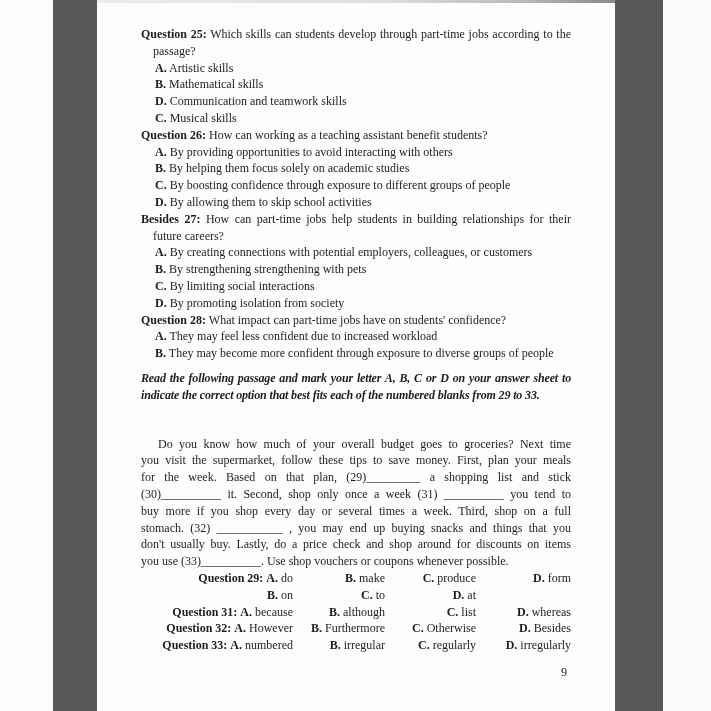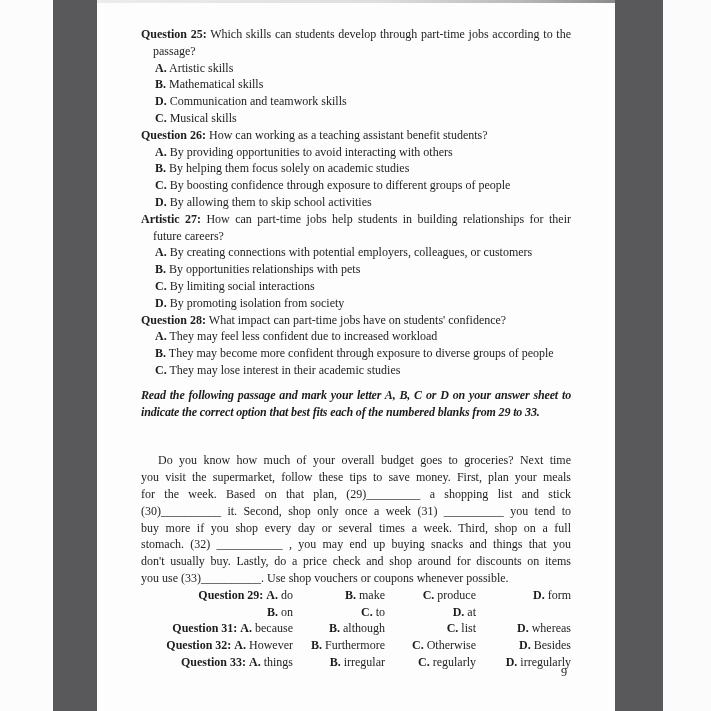--- a/index.html
+++ b/index.html
@@ -59,29 +59,28 @@
           <div class="q-para"><span class="q-label">Question 25:</span><span> Which skills can students develop through part-time jobs according to the passage?</span></div>
           <div class="opt"><span class="opt-letter">A.</span><span> Artistic skills</span></div>
           <div class="opt"><span class="opt-letter">B.</span><span> Mathematical skills</span></div>
           <div class="opt"><span class="opt-letter">D.</span><span> Communication and teamwork skills</span></div>
           <div class="opt"><span class="opt-letter">C.</span><span> Musical skills</span></div>
           <div class="q-para"><span class="q-label">Question 26:</span><span> How can working as a teaching assistant benefit students?</span></div>
           <div class="opt"><span class="opt-letter">A.</span><span> By providing opportunities to avoid interacting with others</span></div>
           <div class="opt"><span class="opt-letter">B.</span><span> By helping them focus solely on academic studies</span></div>
           <div class="opt"><span class="opt-letter">C.</span><span> By boosting confidence through exposure to different groups of people</span></div>
           <div class="opt"><span class="opt-letter">D.</span><span> By allowing them to skip school activities</span></div>
-          <div class="q-para"><span class="q-label">Artistic 27:</span><span> How can part-time jobs help students in building relationships for their future careers?</span></div>
+          <div class="q-para"><span class="q-label">Besides 27:</span><span> How can part-time jobs help students in building relationships for their future careers?</span></div>
           <div class="opt"><span class="opt-letter">A.</span><span> By creating connections with potential employers, colleagues, or customers</span></div>
-          <div class="opt"><span class="opt-letter">B.</span><span> By opportunities relationships with pets</span></div>
+          <div class="opt"><span class="opt-letter">B.</span><span> By strengthening strengthening with pets</span></div>
           <div class="opt"><span class="opt-letter">C.</span><span> By limiting social interactions</span></div>
           <div class="opt"><span class="opt-letter">D.</span><span> By promoting isolation from society</span></div>
           <div class="q-para"><span class="q-label">Question 28:</span><span> What impact can part-time jobs have on students' confidence?</span></div>
           <div class="opt"><span class="opt-letter">A.</span><span> They may feel less confident due to increased workload</span></div>
           <div class="opt"><span class="opt-letter">B.</span><span> They may become more confident through exposure to diverse groups of people</span></div>
-          <div class="opt"><span class="opt-letter">C.</span><span> They may lose interest in their academic studies</span></div>
         </div>
 
       <p class="instruction">Read the following passage and mark your letter A, B, C or D on your answer sheet to indicate the correct option that best fits each of the numbered blanks from 29 to 33.</p>
 
       <div id="cloze-passage">
           <div class="p-line first">Do you know how much of your overall budget goes to groceries? Next time</div>
           <div class="p-line">you visit the supermarket, follow these tips to save money. First, plan your meals</div>
           <div class="p-line">for the week. Based on that plan, (29)_________ a shopping list and stick</div>
           <div class="p-line">(30)__________ it. Second, shop only once a week (31) __________ you tend to</div>
           <div class="p-line">buy more if you shop every day or several times a week. Third, shop on a full</div>
@@ -108,21 +107,21 @@
             <span class="cloze-cell"><span class="opt-letter">C.</span><span> list</span></span>
             <span class="cloze-cell"><span class="opt-letter">D.</span><span> whereas</span></span>
           </div>
           <div class="cloze-row">
             <span class="cloze-cell"><span class="cloze-label">Question 32:</span> <span class="opt-letter">A.</span><span> However</span></span>
             <span class="cloze-cell"><span class="opt-letter">B.</span><span> Furthermore</span></span>
             <span class="cloze-cell"><span class="opt-letter">C.</span><span> Otherwise</span></span>
             <span class="cloze-cell"><span class="opt-letter">D.</span><span> Besides</span></span>
           </div>
           <div class="cloze-row">
-            <span class="cloze-cell"><span class="cloze-label">Question 33:</span> <span class="opt-letter">A.</span><span> things</span></span>
+            <span class="cloze-cell"><span class="cloze-label">Question 33:</span> <span class="opt-letter">A.</span><span> numbered</span></span>
             <span class="cloze-cell"><span class="opt-letter">B.</span><span> irregular</span></span>
             <span class="cloze-cell"><span class="opt-letter">C.</span><span> regularly</span></span>
             <span class="cloze-cell"><span class="opt-letter">D.</span><span> irregularly</span></span>
           </div>
         </div>
     </div>
 
     <div class="page-number">9</div>
   </div>
 

